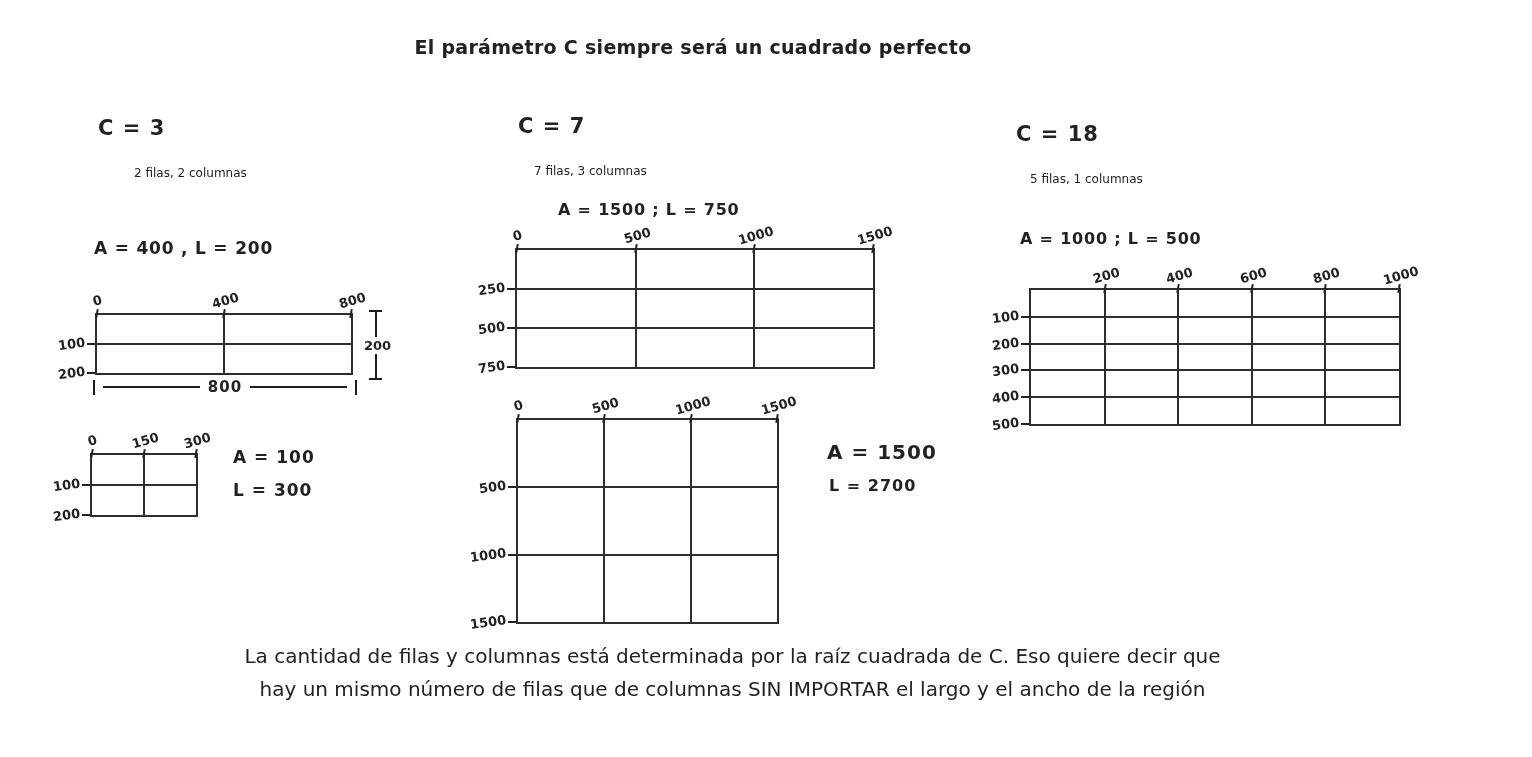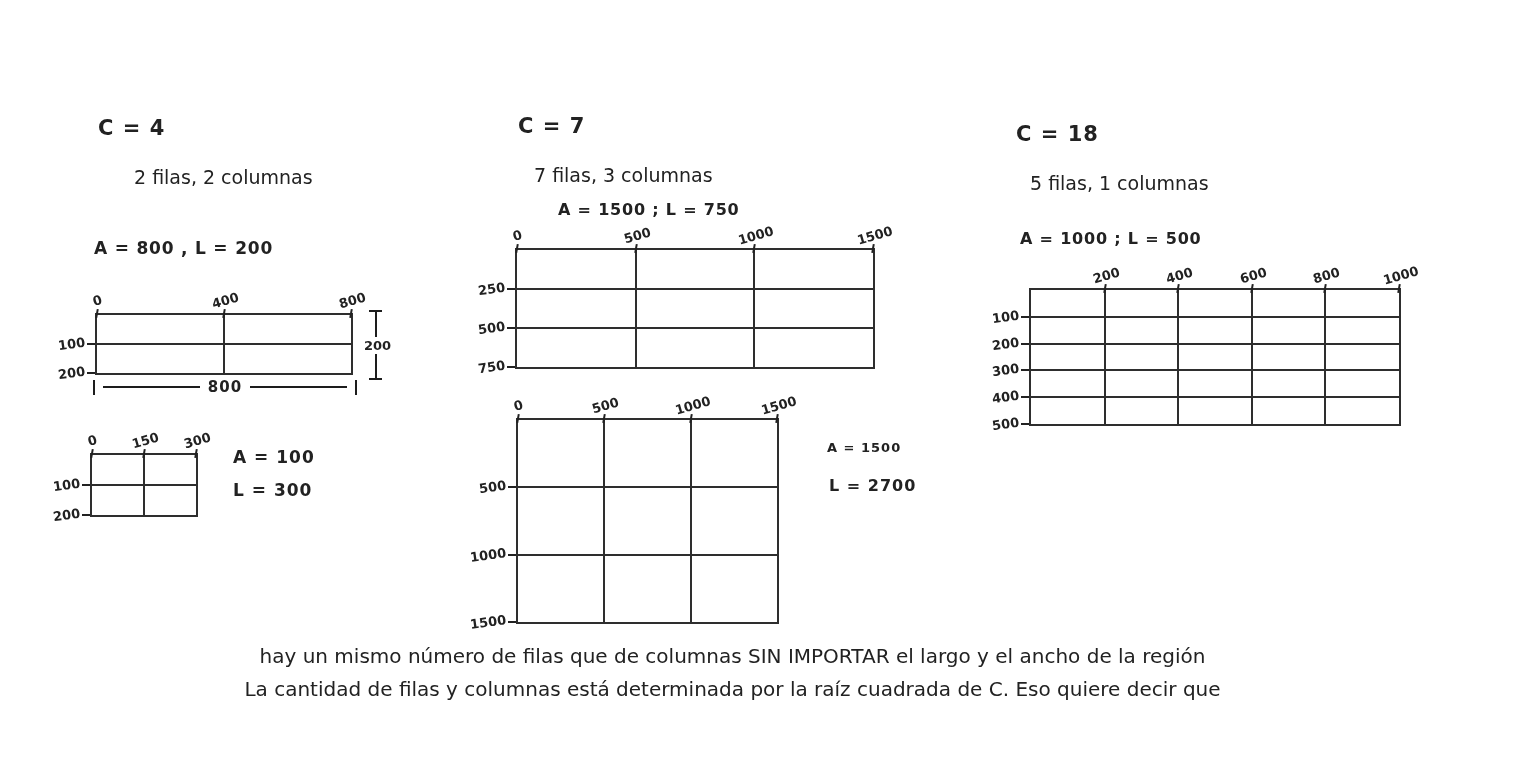--- a/index.html
+++ b/index.html
@@ -3,21 +3,21 @@
 <meta charset="utf-8">
 <style>
   html,body{margin:0;padding:0;background:#ffffff;}
   #page{
     position:relative;width:1532px;height:757px;background:#ffffff;overflow:hidden;
     font-family:"DejaVu Sans", sans-serif;color:#222;
   }
   .abs{position:absolute;white-space:nowrap;}
   .title{font-size:19px;font-weight:600;text-align:center;letter-spacing:.3px;}
   .c-label{font-size:21px;font-weight:600;letter-spacing:1px;}
-  .note{font-size:19px;font-weight:500;}
+  .note{font-size:12px;font-weight:500;}
   .dims{font-size:16px;font-weight:700;letter-spacing:.8px;}
   .side-label{font-size:17px;font-weight:700;letter-spacing:1px;}
   .footer{font-size:20px;line-height:33px;text-align:center;font-weight:500;white-space:nowrap;}
 
   
   .grid-box{position:absolute;border:2px solid #2e2e2e;box-sizing:border-box;}
   .grid-box .hline{position:absolute;left:-1px;right:-1px;height:2px;background:#2e2e2e;transform:translateY(-50%);}
   .grid-box .vline{position:absolute;top:-1px;bottom:-1px;width:2px;background:#2e2e2e;transform:translateX(-50%);}
   .grid-box .xtick{position:absolute;top:-6px;width:2px;height:9px;background:#222;transform:translateX(-50%) rotate(10deg);}
   .grid-box .ytick{position:absolute;left:-10px;width:8px;height:2px;background:#222;transform:translateY(-50%);}
@@ -32,24 +32,25 @@
   .hmeasure{position:absolute;display:flex;flex-direction:row;align-items:center;}
   .hmeasure .cap{width:2px;height:15px;background:#1d1d1d;}
   .hmeasure .seg{height:2.5px;flex:1;background:#1d1d1d;margin:0 8px;}
   .hmeasure .lbl{font-size:15px;font-weight:700;letter-spacing:1px;}
 </style>
 </head>
 <body>
 
 <div id="page">
 
+  <div class="abs title" style="left:343px;top:36px;width:700px;">El parámetro C siempre será un cuadrado perfecto</div>
 
-  <div class="abs c-label" style="left:98px;top:116px;">C = 4</div>
+  <div class="abs c-label" style="left:98px;top:116px;">C = 3</div>
   <div class="abs note" style="left:134px;top:166px;">2 filas, 2 columnas</div>
-  <div class="abs dims" style="left:94px;top:238px;font-size:17px;">A = 800 ,   L = 200</div>
+  <div class="abs dims" style="left:94px;top:238px;font-size:17px;">A = 400 ,   L = 200</div>
 
   <div class="grid-box" style="left:95px;top:313px;width:258px;height:62px;">
       <div class="hline" style="top: 50%;"></div>
       <div class="vline" style="left: 50%;"></div>
       <div class="xtick" style="left: 0%;"></div>
       <div class="xlabel" style="left: 0%;">0</div>
       <div class="xtick" style="left: 50%;"></div>
       <div class="xlabel" style="left: 50%;">400</div>
       <div class="xtick" style="left: 100%;"></div>
       <div class="xlabel" style="left: 100%;">800</div>
@@ -130,21 +131,21 @@
       <div class="xlabel" style="left: 66.6667%;">1000</div>
       <div class="xtick" style="left: 100%;"></div>
       <div class="xlabel" style="left: 100%;">1500</div>
       <div class="ytick" style="top: 33.3333%;"></div>
       <div class="ylabel" style="top: 33.3333%;">500</div>
       <div class="ytick" style="top: 66.6667%;"></div>
       <div class="ylabel" style="top: 66.6667%;">1000</div>
       <div class="ytick" style="top: 100%;"></div>
       <div class="ylabel" style="top: 100%;">1500</div>
     </div>
-  <div class="abs side-label" style="left:827px;top:440px;font-size:13px;">A = 1500</div>
+  <div class="abs side-label" style="left:827px;top:440px;font-size:20px;">A = 1500</div>
   <div class="abs side-label" style="left:829px;top:476px;font-size:16px;">L = 2700</div>
 
   <div class="abs c-label" style="left:1016px;top:122px;">C = 18</div>
   <div class="abs note" style="left:1030px;top:172px;">5 filas, 1 columnas</div>
   <div class="abs dims" style="left:1020px;top:229px;">A = 1000   ;   L = 500</div>
 
   <div class="grid-box" style="left:1029px;top:288px;width:372px;height:138px;">
       <div class="hline" style="top: 20%;"></div>
       <div class="hline" style="top: 40%;"></div>
       <div class="hline" style="top: 60%;"></div>
@@ -169,17 +170,17 @@
       <div class="ylabel" style="top: 40%;">200</div>
       <div class="ytick" style="top: 60%;"></div>
       <div class="ylabel" style="top: 60%;">300</div>
       <div class="ytick" style="top: 80%;"></div>
       <div class="ylabel" style="top: 80%;">400</div>
       <div class="ytick" style="top: 100%;"></div>
       <div class="ylabel" style="top: 100%;">500</div>
     </div>
 
   <div class="abs footer" style="left:150px;top:640px;width:1165px;">
+    <div>La cantidad de filas y columnas está determinada por la raíz cuadrada de C. Eso quiere decir que</div>
     <div>hay un mismo número de filas que de columnas SIN IMPORTAR el largo y el ancho de la región</div>
-    <div>La cantidad de filas y columnas está determinada por la raíz cuadrada de C. Eso quiere decir que</div>
   </div>
 
 </div>
 
 </body></html>

